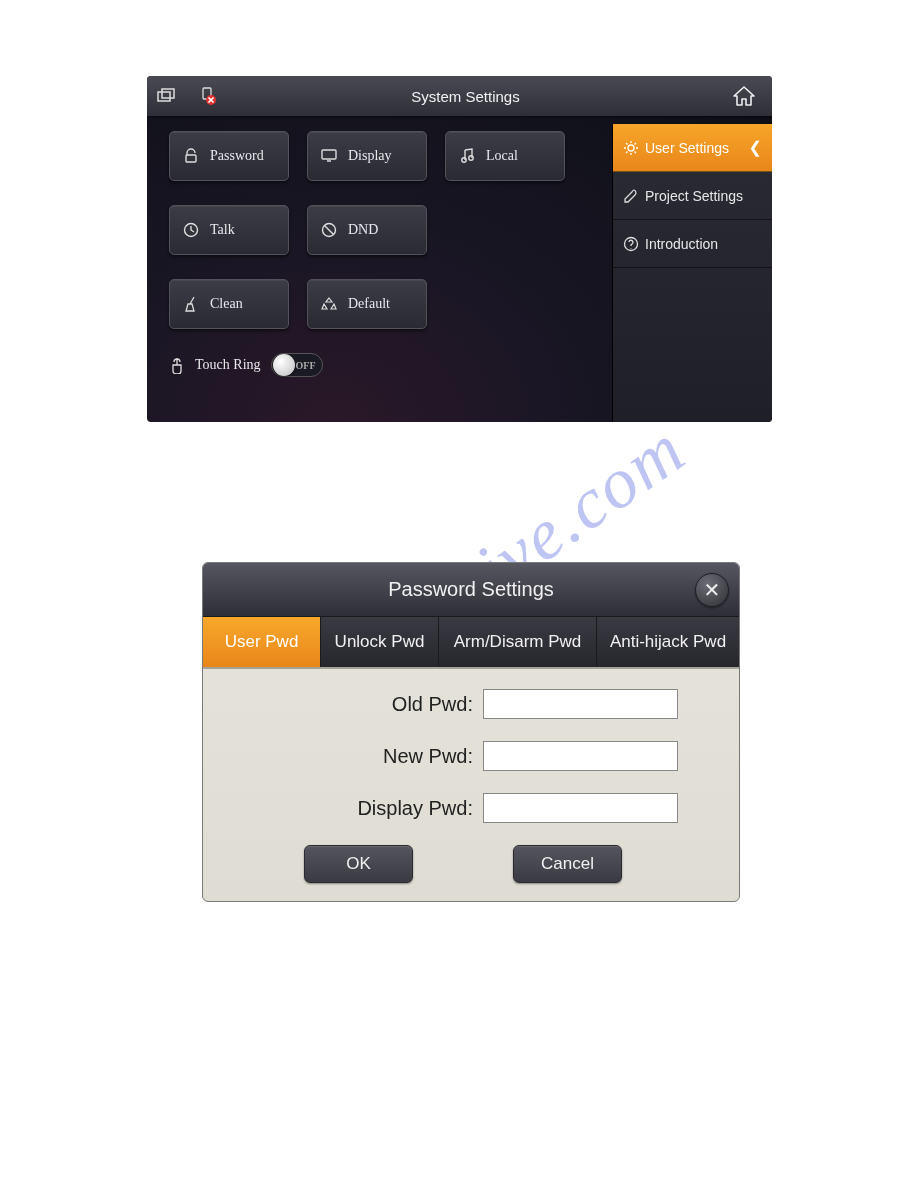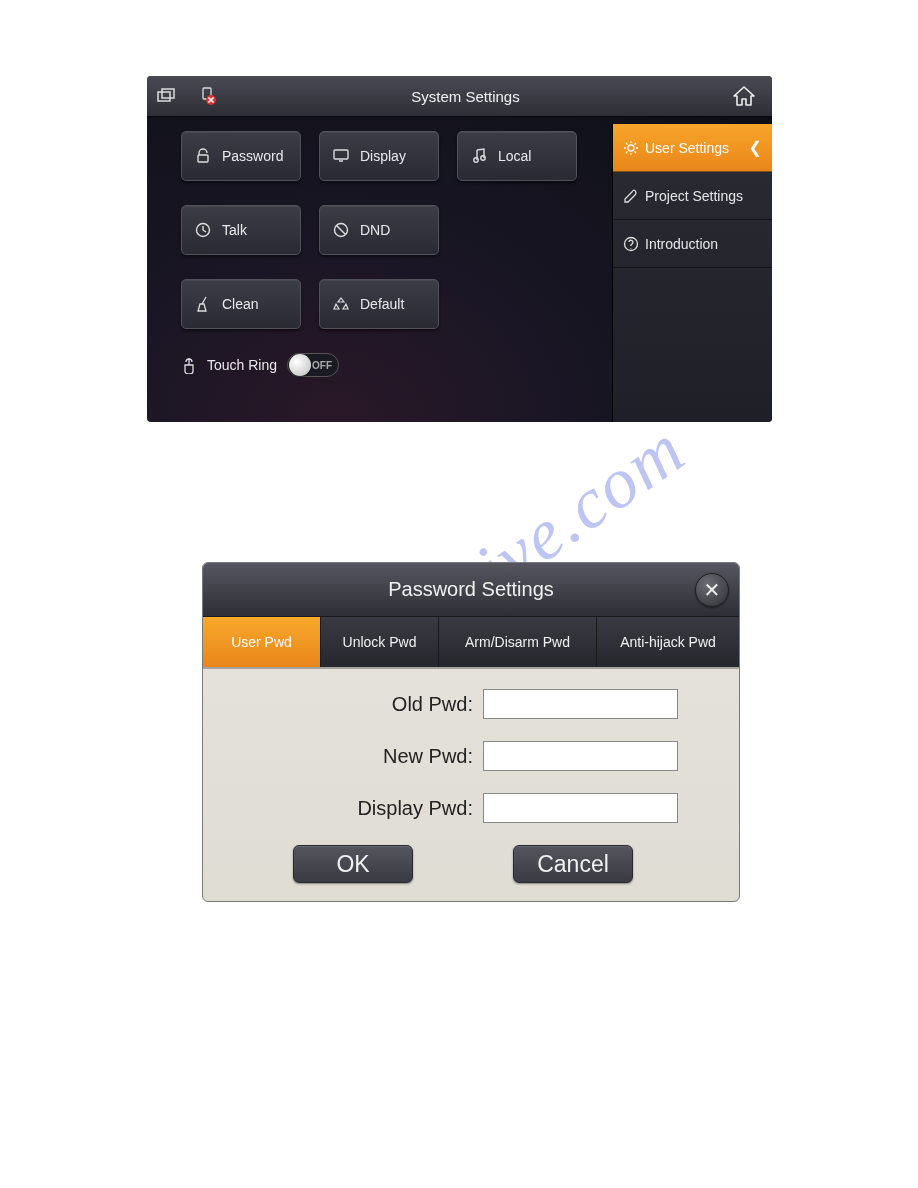--- a/index.html
+++ b/index.html
@@ -60,21 +60,22 @@
   }
   .p1-header .home {
     position:absolute; right:8px; top:0;
     width:40px; height:40px;
     display:flex;align-items:center;justify-content:center;
     cursor:pointer;
   }
 
   .p1-body {
     position:absolute; left:0; top:40px; right:160px; bottom:0;
-    padding: 15px 12px 15px 34px;
+    padding: 15px 12px 15px 22px;
+    font-family: Liberation Serif, serif;
   }
   .p1-side {
     position:absolute; right:0; top:48px; width:160px; bottom:0;
     background: linear-gradient(#2b2b34, #1f1f28);
     border-left:1px solid #000;
   }
   .side-item {
     height:48px;
     border-bottom:1px solid rgba(0,0,0,0.5);
     display:flex; align-items:center;
@@ -173,21 +174,21 @@
     height:52px;
     background: linear-gradient(#3a3a42, #26262d);
     display:flex;
     border-bottom:2px solid #a5a39a;
   }
   .p2-tab {
     flex:0 0 auto;
     padding:0 10px;
     display:flex;align-items:center;justify-content:center;
     color:#f0f0f0;
-    font-size:14px;
+    font-size:17px;
     border-right:1px solid #1a1a1a;
     cursor:pointer;
     white-space:nowrap;
   }
   .p2-tab.active {
     background: linear-gradient(#f8a82c, #e9861a);
     color:#fff;
   }
   .p2-tab:last-child{border-right:none;}
 
@@ -213,26 +214,26 @@
     padding:0 6px;
   }
 
   .p2-buttons {
     display:flex;
     justify-content:center;
     gap:100px;
     margin-top:4px;
   }
   .pbtn {
-    width:120px; height:38px;
+    width:109px; height:38px;
     background: linear-gradient(#55555e, #3a3a42);
     border:1px solid #2a2a30;
     border-radius:6px;
     color:#f0f0f0;
-    font-size:23px;
+    font-size:17px;
     display:flex;align-items:center;justify-content:center;
     cursor:pointer;
     box-shadow:0 1px 2px rgba(0,0,0,0.4), inset 0 1px 0 rgba(255,255,255,0.12);
   }
 
 </style>
 </head>
 <body>
 
 <div class="watermark">manualshive.com</div>

